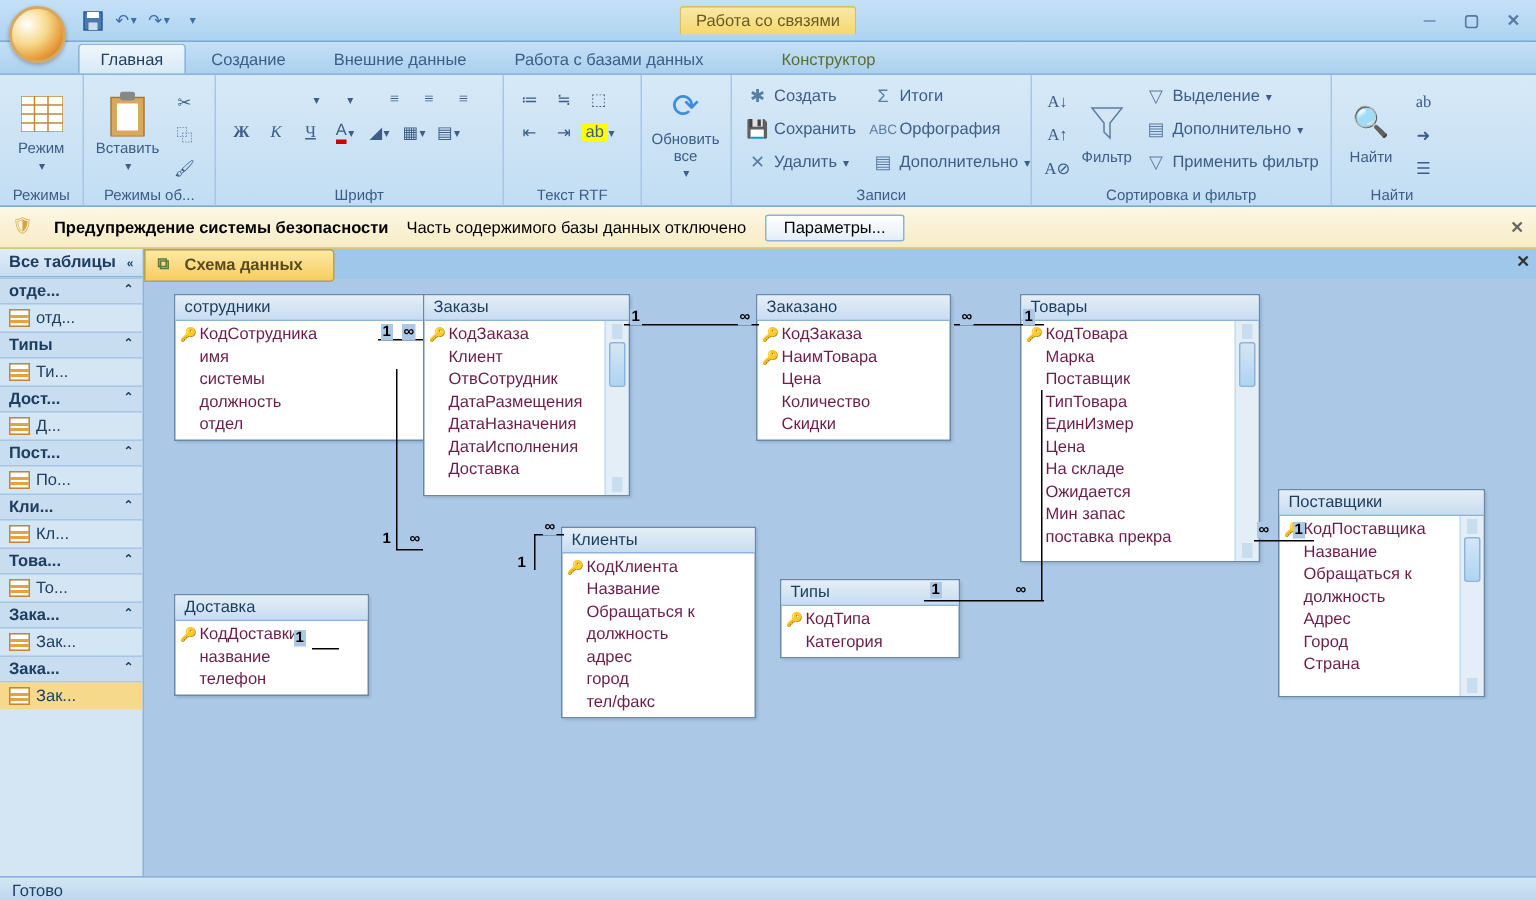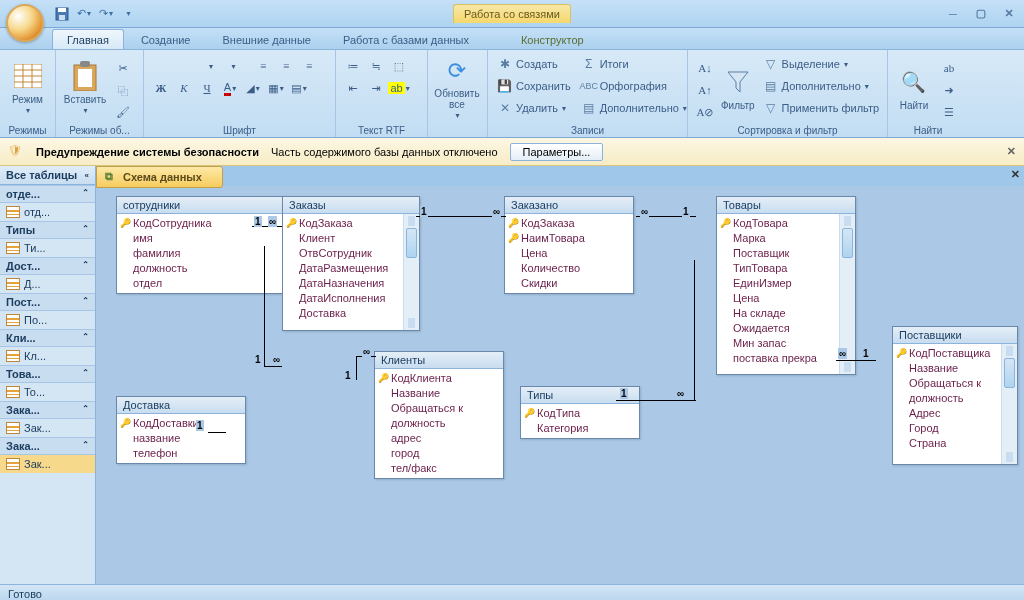--- a/index.html
+++ b/index.html
@@ -435,21 +435,21 @@
       <div class="rel-lbl" style="top:160px;left:266px">∞</div>
 
       <div class="rel-line" style="top:246px;left:112px;width:18px;height:1px"></div>
       <div class="rel-lbl" style="top:234px;left:100px">1</div>
 
       <div class="tblwin" style="top:10px;left:20px;width:168px">
         <div class="tblwin-title">сотрудники</div>
         <div class="tblwin-body">
             <div class="fld"><span class="key">🔑</span>КодСотрудника</div>
             <div class="fld">имя</div>
-            <div class="fld">фамилия</div>
+            <div class="fld">системы</div>
             <div class="fld">должность</div>
             <div class="fld">отдел</div>
           </div>
       </div>
 
       <div class="tblwin" style="top:10px;left:186px;width:138px">
         <div class="tblwin-title">Заказы</div>
         <div class="tblwin-body" style="padding-right:16px;height:116px">
             <div class="fld"><span class="key">🔑</span>КодЗаказа</div>
             <div class="fld">Клиент</div>
@@ -468,40 +468,40 @@
         <div class="tblwin-title">Заказано</div>
         <div class="tblwin-body">
             <div class="fld"><span class="key">🔑</span>КодЗаказа</div>
             <div class="fld"><span class="key">🔑</span>НаимТовара</div>
             <div class="fld">Цена</div>
             <div class="fld">Количество</div>
             <div class="fld">Скидки</div>
           </div>
       </div>
 
-      <div class="tblwin" style="top:10px;left:620px;width:140px">
+      <div class="tblwin" style="top:10px;left:584px;width:160px">
         <div class="tblwin-title">Товары</div>
         <div class="tblwin-body" style="padding-right:16px;height:160px">
             <div class="fld"><span class="key">🔑</span>КодТовара</div>
             <div class="fld">Марка</div>
             <div class="fld">Поставщик</div>
             <div class="fld">ТипТовара</div>
             <div class="fld">ЕдинИзмер</div>
             <div class="fld">Цена</div>
             <div class="fld">На складе</div>
             <div class="fld">Ожидается</div>
             <div class="fld">Мин запас</div>
             <div class="fld">поставка прекра</div>
             <div class="sbar">
               <div class="sbar-thumb"></div>
             </div>
           </div>
       </div>
 
-      <div class="tblwin" style="top:140px;left:796px;width:126px">
+      <div class="tblwin" style="top:140px;left:756px;width:138px">
         <div class="tblwin-title">Поставщики</div>
         <div class="tblwin-body" style="padding-right:16px;height:120px">
             <div class="fld"><span class="key">🔑</span>КодПоставщика</div>
             <div class="fld">Название</div>
             <div class="fld">Обращаться к</div>
             <div class="fld">должность</div>
             <div class="fld">Адрес</div>
             <div class="fld">Город</div>
             <div class="fld">Страна</div>
             <div class="sbar">

